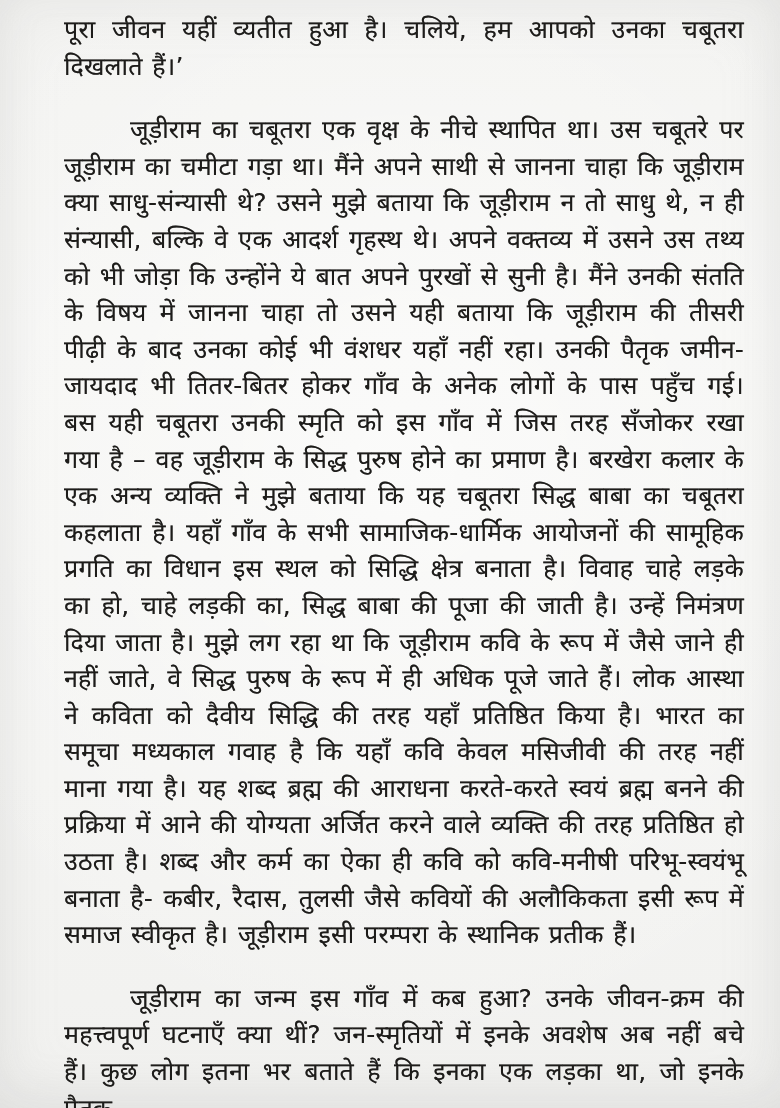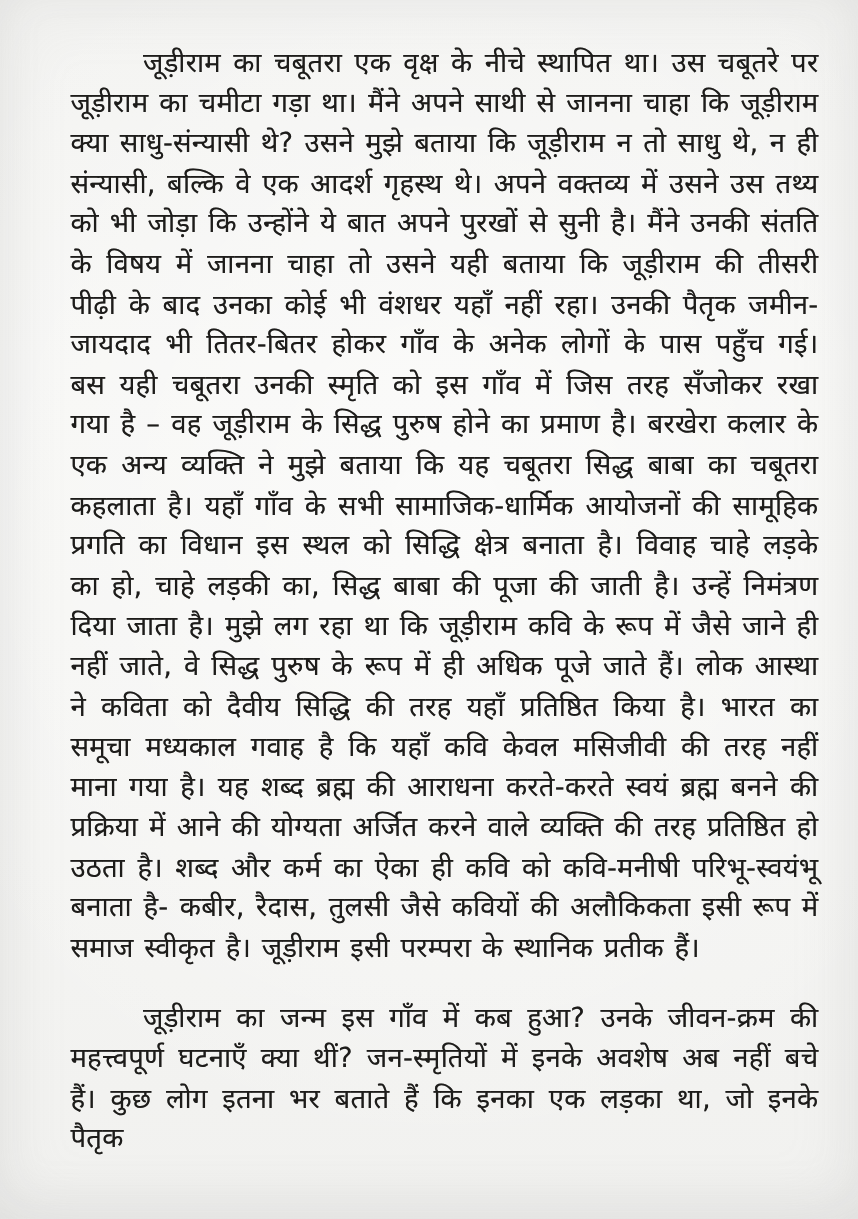--- a/index.html
+++ b/index.html
@@ -56,15 +56,16 @@
   .para-gap {
     margin-top: 27px !important;
   }
 </style>
 </head>
 <body>
 
 <div class="scan-surface"></div>
 
 <div class="page-text">
+  <p>पूरा जीवन यहीं व्यतीत हुआ है। चलिये, हम आपको उनका चबूतरा दिखलाते हैं।’</p>
   <p class="para-indent para-gap">जूड़ीराम का चबूतरा एक वृक्ष के नीचे स्थापित था। उस चबूतरे पर जूड़ीराम का चमीटा गड़ा था। मैंने अपने साथी से जानना चाहा कि जूड़ीराम क्या साधु-संन्यासी थे? उसने मुझे बताया कि जूड़ीराम न तो साधु थे, न ही संन्यासी, बल्कि वे एक आदर्श गृहस्थ थे। अपने वक्तव्य में उसने उस तथ्य को भी जोड़ा कि उन्होंने ये बात अपने पुरखों से सुनी है। मैंने उनकी संतति के विषय में जानना चाहा तो उसने यही बताया कि जूड़ीराम की तीसरी पीढ़ी के बाद उनका कोई भी वंशधर यहाँ नहीं रहा। उनकी पैतृक जमीन-जायदाद भी तितर-बितर होकर गाँव के अनेक लोगों के पास पहुँच गई। बस यही चबूतरा उनकी स्मृति को इस गाँव में जिस तरह सँजोकर रखा गया है – वह जूड़ीराम के सिद्ध पुरुष होने का प्रमाण है। बरखेरा कलार के एक अन्य व्यक्ति ने मुझे बताया कि यह चबूतरा सिद्ध बाबा का चबूतरा कहलाता है। यहाँ गाँव के सभी सामाजिक-धार्मिक आयोजनों की सामूहिक प्रगति का विधान इस स्थल को सिद्धि क्षेत्र बनाता है। विवाह चाहे लड़के का हो, चाहे लड़की का, सिद्ध बाबा की पूजा की जाती है। उन्हें निमंत्रण दिया जाता है। मुझे लग रहा था कि जूड़ीराम कवि के रूप में जैसे जाने ही नहीं जाते, वे सिद्ध पुरुष के रूप में ही अधिक पूजे जाते हैं। लोक आस्था ने कविता को दैवीय सिद्धि की तरह यहाँ प्रतिष्ठित किया है। भारत का समूचा मध्यकाल गवाह है कि यहाँ कवि केवल मसिजीवी की तरह नहीं माना गया है। यह शब्द ब्रह्म की आराधना करते-करते स्वयं ब्रह्म बनने की प्रक्रिया में आने की योग्यता अर्जित करने वाले व्यक्ति की तरह प्रतिष्ठित हो उठता है। शब्द और कर्म का ऐका ही कवि को कवि-मनीषी परिभू-स्वयंभू बनाता है- कबीर, रैदास, तुलसी जैसे कवियों की अलौकिकता इसी रूप में समाज स्वीकृत है। जूड़ीराम इसी परम्परा के स्थानिक प्रतीक हैं।</p>
   <p class="para-indent para-gap">जूड़ीराम का जन्म इस गाँव में कब हुआ? उनके जीवन-क्रम की महत्त्वपूर्ण घटनाएँ क्या थीं? जन-स्मृतियों में इनके अवशेष अब नहीं बचे हैं। कुछ लोग इतना भर बताते हैं कि इनका एक लड़का था, जो इनके पैतृक</p>
 </div>
 
 </body></html>

